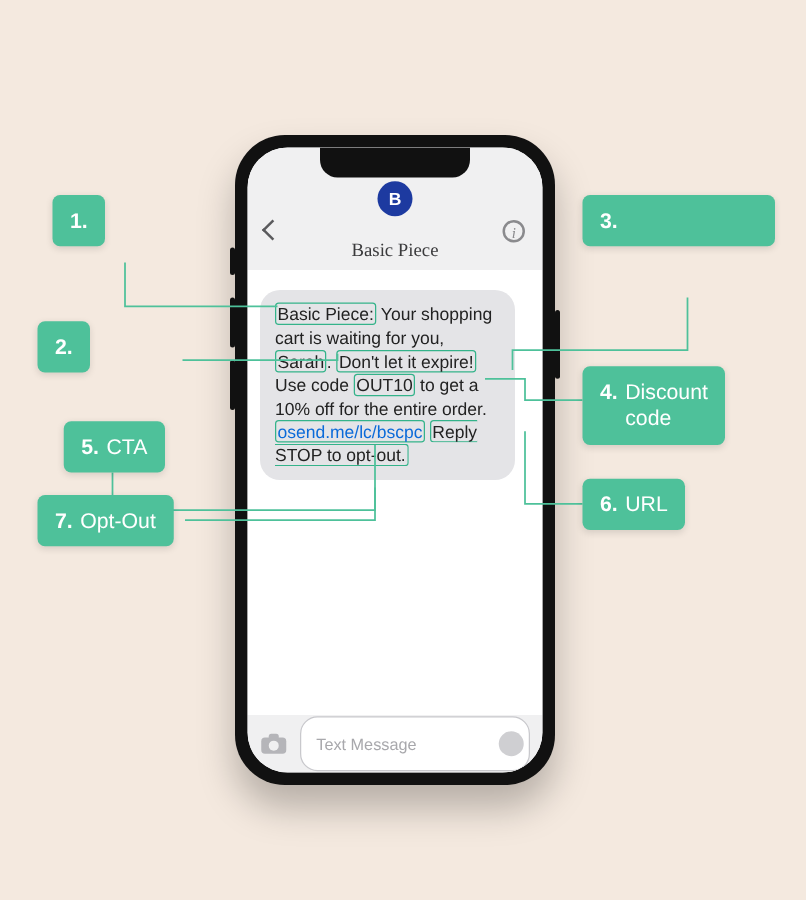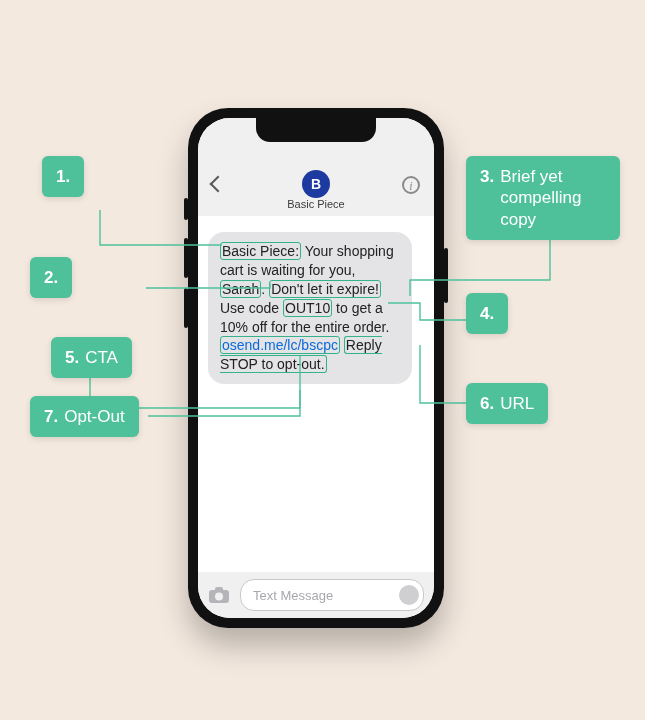--- a/index.html
+++ b/index.html
@@ -95,23 +95,24 @@
     border-radius: 50%;
     background: #1d3aa0;
     color: #fff;
     display: flex;
     align-items: center;
     justify-content: center;
     font-weight: 600;
     font-size: 14px;
   }
   .header-name {
-    font-size: 11px;
+    font-size: 15px;
     color: #3a3a3c;
-    margin-top: 0;
+    margin-top: 20px;
+    font-family: Liberation Serif, serif;
   }
 
   .msg-area {
     position: absolute;
     top: 98px;
     left: 0; right: 0; bottom: 46px;
     background: #fff;
     padding: 16px 10px;
   }
   .bubble {
@@ -139,21 +140,21 @@
     height: 46px;
     background: #f0f0f1;
     display: flex;
     align-items: center;
     padding: 0 10px;
     gap: 10px;
   }
   .camera-icon svg { display:block; }
   .text-input {
     flex: 1;
-    height: 32px;
+    height: 44px;
     border: 1px solid #c8c8cc;
     border-radius: 14px;
     background: #fff;
     color: #a8a8ac;
     font-size: 13px;
     padding: 0 30px 0 12px;
     display: flex;
     align-items: center;
     position: relative;
   }
@@ -230,26 +231,25 @@
 </svg>
 
 <div class="label l1">
   <span class="num">1.</span>
 </div>
 <div class="label l2">
   <span class="num">2.</span>
 </div>
 <div class="label l3">
   <span class="num">3.</span>
-  <span class="txt" style="white-space:pre-line;">Brief yet
-compelling
-copy</span>
 </div>
 <div class="label l4">
   <span class="num">4.</span>
+  <span class="txt" style="white-space:pre-line;">Discount
+code</span>
 </div>
 <div class="label l5">
   <span class="num">5.</span>
   <span class="txt">CTA</span>
 </div>
 <div class="label l6">
   <span class="num">6.</span>
   <span class="txt">URL</span>
 </div>
 <div class="label l7">

